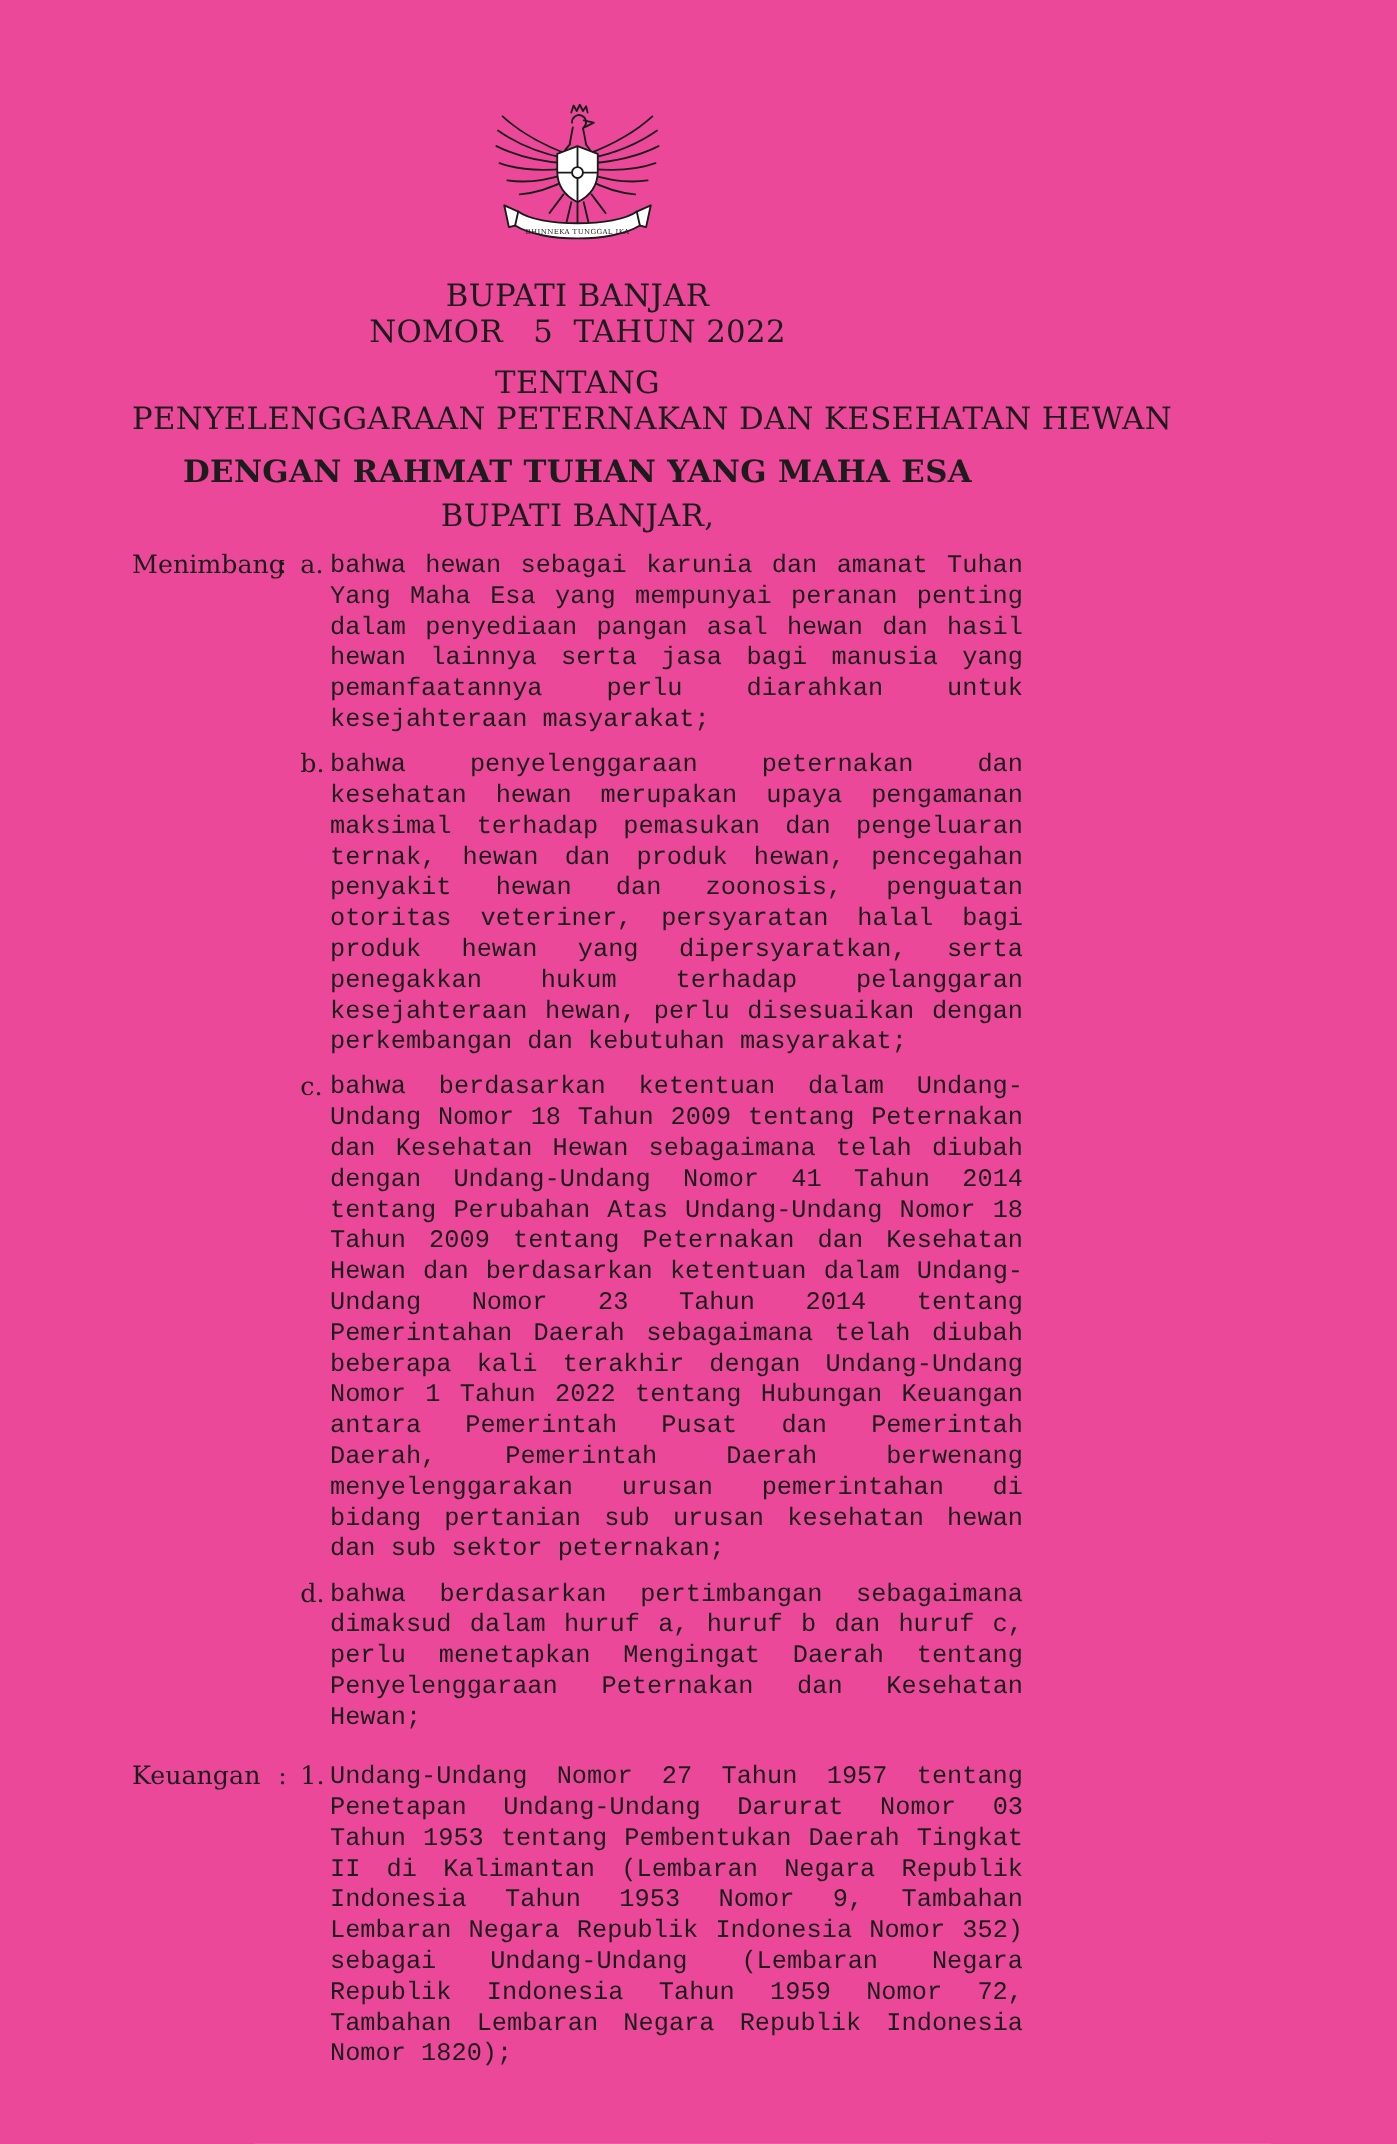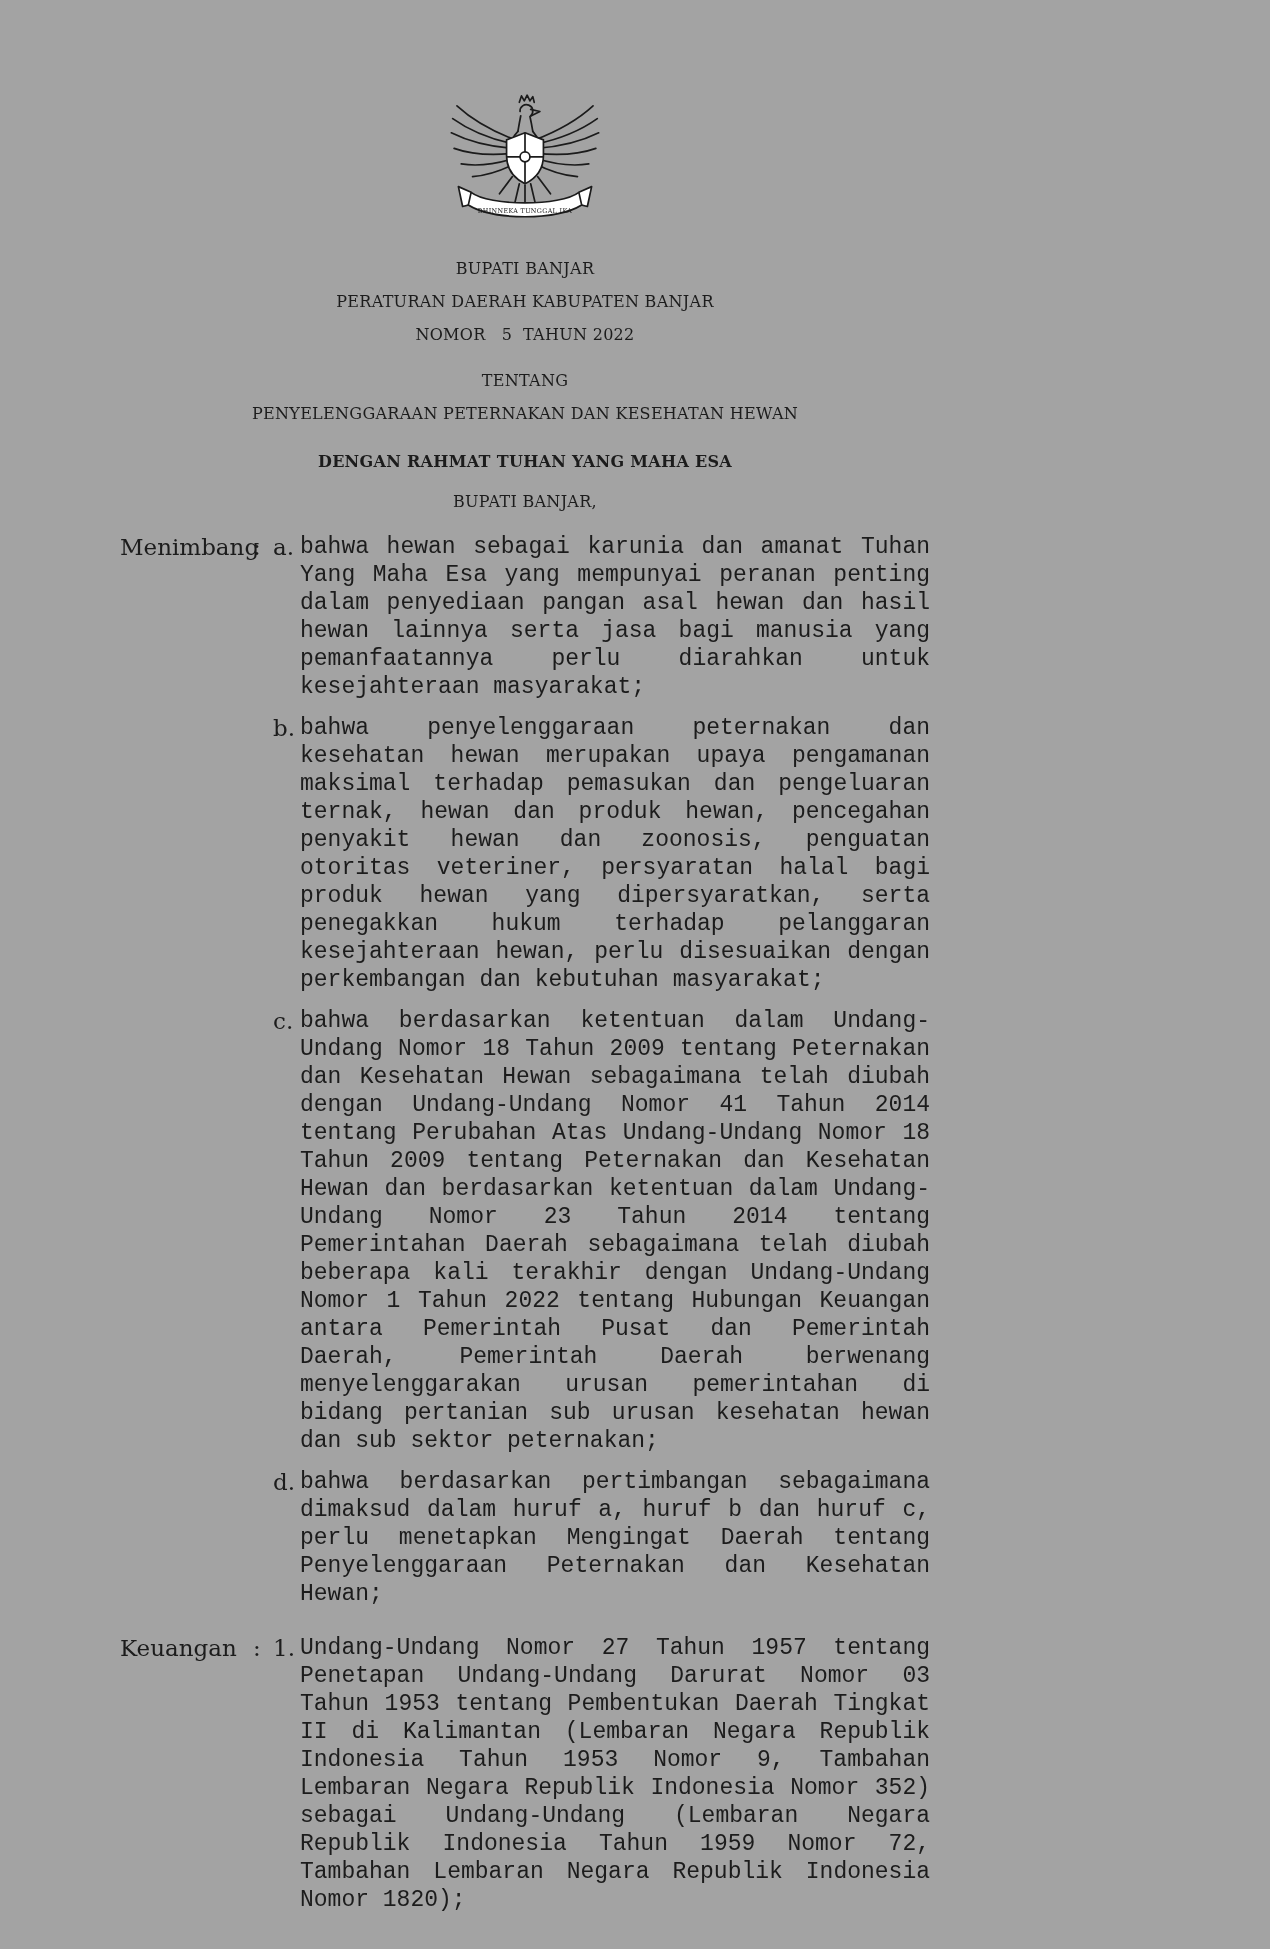--- a/index.html
+++ b/index.html
@@ -4,40 +4,40 @@
 <style>
   html, body {
     margin: 0;
     padding: 0;
     background: #ffffff;
   }
   .page {
     position: relative;
     width: 1270px;
     height: 1949px;
-    background: #a3a3a3;
+    background: #ec4899;
     color: #1c1c1c;
     font-family: "DejaVu Serif", "Liberation Serif", serif;
     overflow: hidden;
   }
   .content {
     margin-left: 120px;
     width: 810px;
     padding-top: 86px;
   }
   .emblem-row {
     display: flex;
     justify-content: center;
   }
   .doc-header {
     text-align: center;
     margin-top: 20px;
   }
   .hline {
-    font-size: 16px;
+    font-size: 28px;
     line-height: 33px;
     white-space: pre;
     letter-spacing: 0.3px;
   }
   .mt-sm { margin-top: 13px; }
   .mt-md { margin-top: 15px; font-weight: bold; }
   .mt-xs { margin-top: 7px; }
 
   .doc-body {
     font-size: 23px;
@@ -138,21 +138,20 @@
           <path d="M34 150 L16 142 L22 170 L38 166"></path>
           <path d="M186 150 L204 142 L198 170 L182 166"></path>
           <path d="M34 150 C60 170 160 170 186 150 L190 168 C155 190 65 190 30 168 Z"></path>
         </g>
         <text x="110" y="179" text-anchor="middle" font-size="9" letter-spacing="0.5" fill="#1b1b1b">BHINNEKA TUNGGAL IKA</text>
       </svg>
     </div>
 
     <div class="doc-header">
       <div class="hline">BUPATI BANJAR</div>
-      <div class="hline">PERATURAN DAERAH KABUPATEN BANJAR</div>
       <div class="hline">NOMOR   5  TAHUN 2022</div>
       <div class="hline mt-sm">TENTANG</div>
       <div class="hline">PENYELENGGARAAN PETERNAKAN DAN KESEHATAN HEWAN</div>
       <div class="hline mt-md">DENGAN RAHMAT TUHAN YANG MAHA ESA</div>
       <div class="hline mt-xs">BUPATI BANJAR,</div>
     </div>
 
     <div class="doc-body">
 
       <div class="section">

